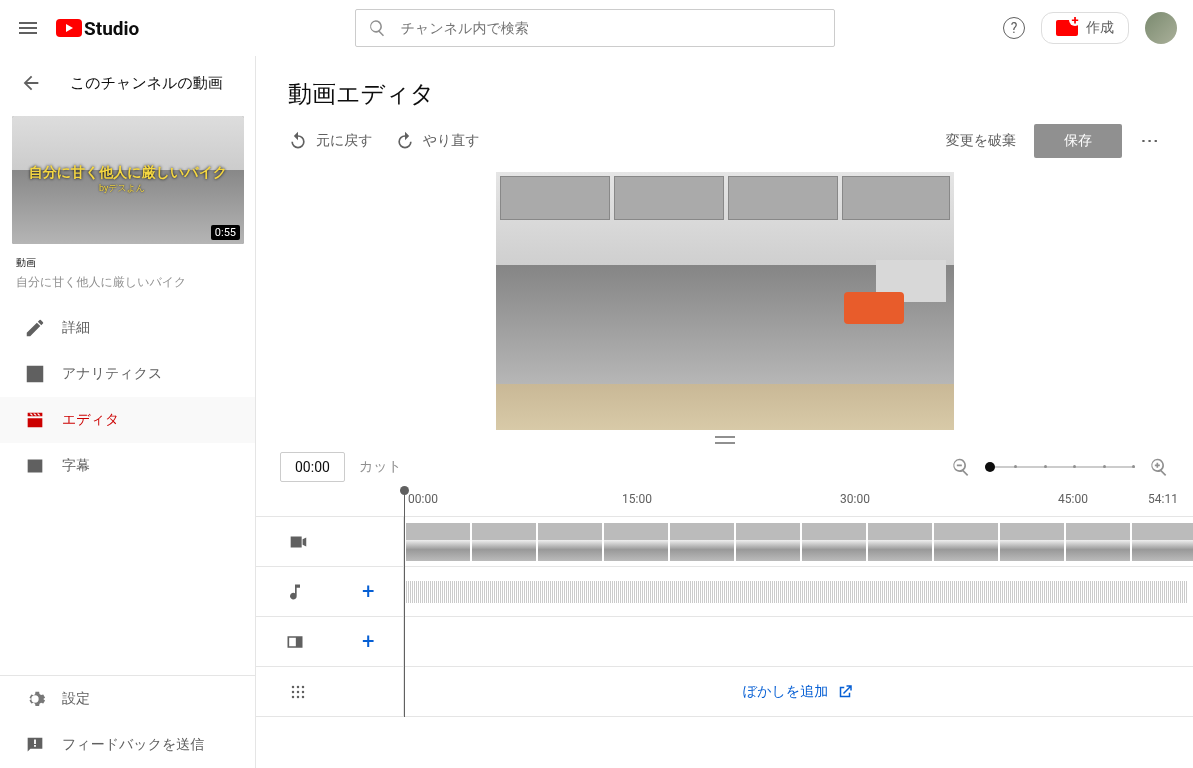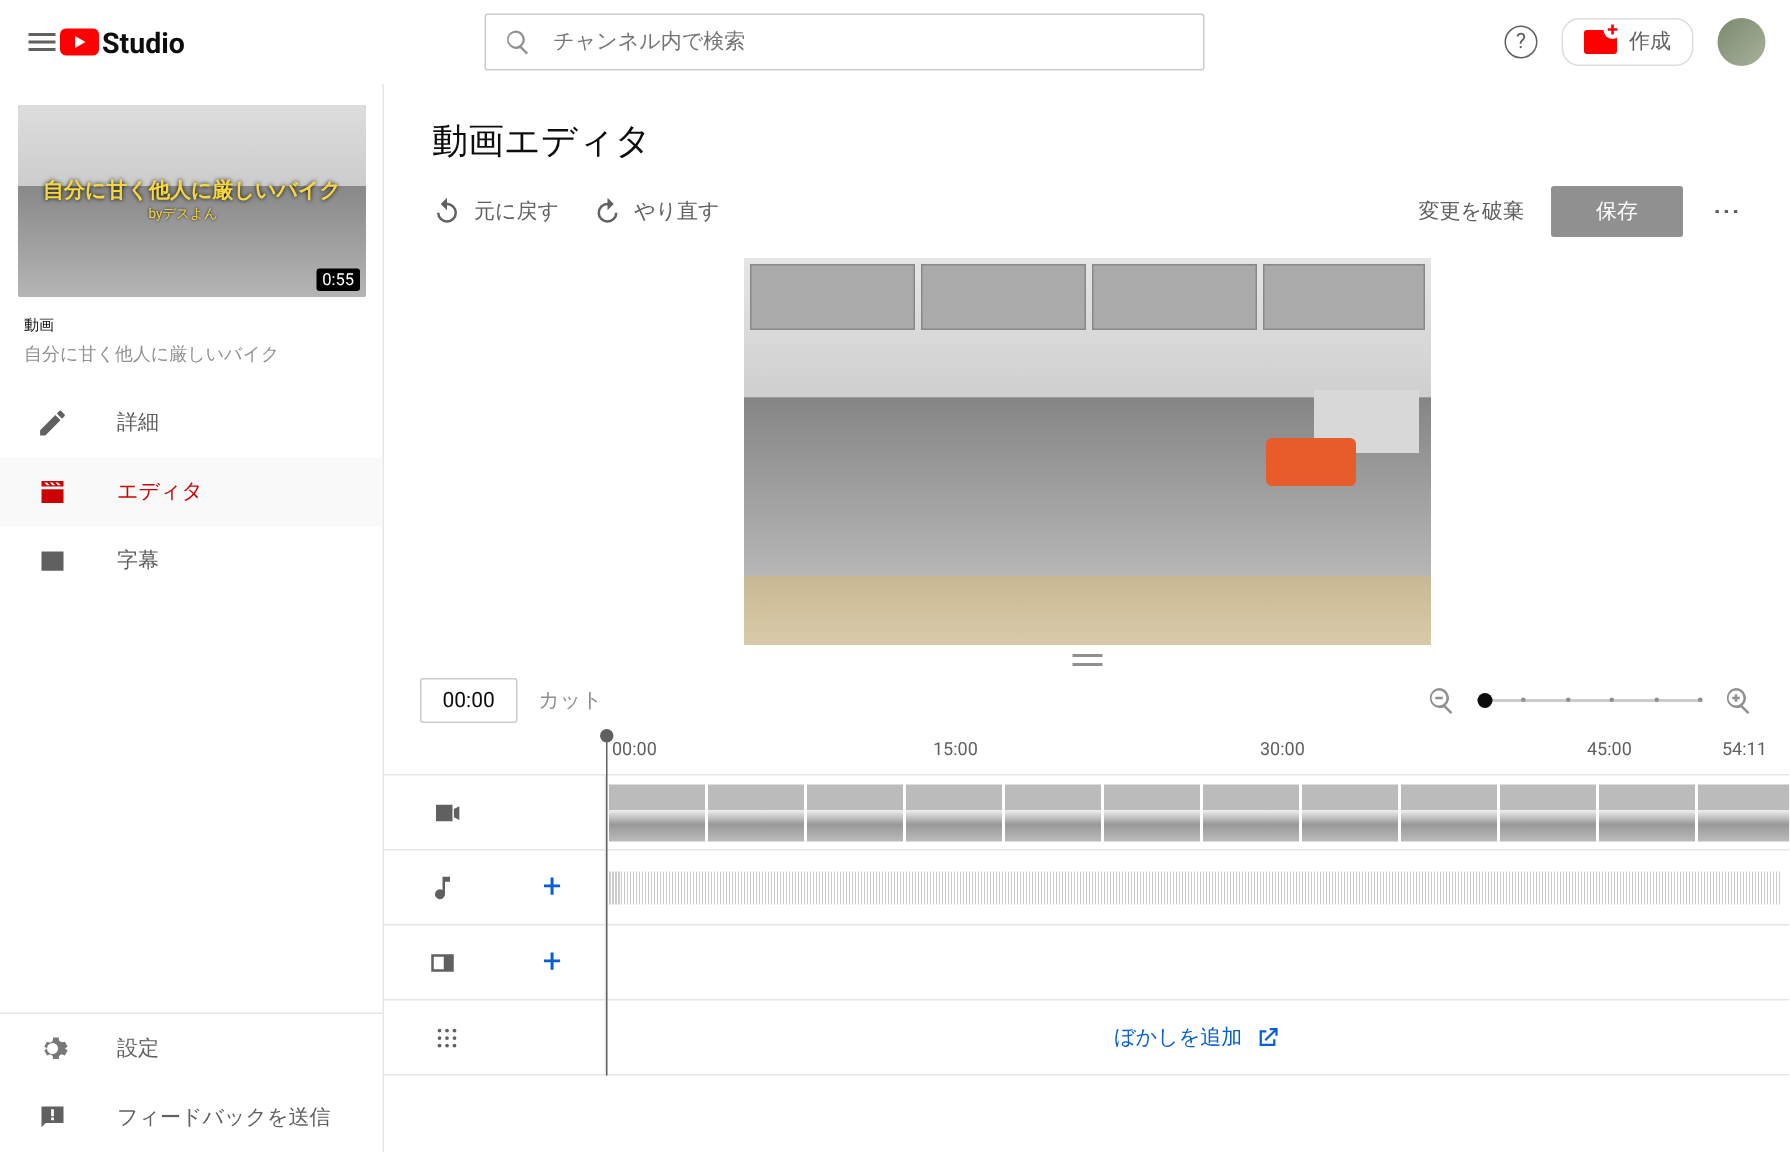--- a/index.html
+++ b/index.html
@@ -1,17 +1,17 @@
 <!DOCTYPE html>
 <html><head>
 <meta charset="utf-8">
 <style>
 *{margin:0;padding:0;box-sizing:border-box;font-family:Roboto,Arial,sans-serif}
 body{background:#fff;color:#0d0d0d;width:1193px;height:768px;overflow:hidden}
-.header{height:56px;display:flex;align-items:center;padding:16px 16px;}
+.header{height:56px;display:flex;align-items:center;padding:16px 16px;gap:16px}
 .hamburger{width:24px;height:24px;cursor:pointer;color:#606060}
 .logo{display:flex;align-items:center;gap:2px;font-size:19px;font-weight:700}
 .logo-play{width:26px;height:18px;background:#ff0000;border-radius:4px;display:flex;align-items:center;justify-content:center}
 .logo-play::after{content:"";border-left:7px solid #fff;border-top:4px solid transparent;border-bottom:4px solid transparent}
 .search-box{flex:1;max-width:480px;margin-left:200px;height:38px;border:1px solid #ccc;border-radius:2px;display:flex;align-items:center;padding:0 12px;color:#909090}
 .search-box svg{margin-right:14px}
 .search-box input{border:none;outline:none;font-size:14px;width:100%;color:#606060}
 .header-right{margin-left:auto;display:flex;align-items:center;gap:16px}
 .create-btn{border:1px solid #ddd;border-radius:12px;padding:6px 14px;display:flex;align-items:center;gap:8px;font-size:14px;color:#606060;cursor:pointer}
 .create-icon{width:22px;height:16px;background:#ff0000;border-radius:2px;position:relative}
@@ -27,21 +27,21 @@
 .thumb{width:232px;height:128px;background:#888;border-radius:2px;position:relative;overflow:hidden}
 .thumb-sky{position:absolute;top:0;left:0;right:0;height:42%;background:linear-gradient(#ddd,#ccc)}
 .thumb-road{position:absolute;top:42%;left:0;right:0;bottom:0;background:linear-gradient(#888,#b5b5b5)}
 .thumb-title{position:absolute;top:48px;left:0;right:0;text-align:center;color:#f5d742;font-size:14px;font-weight:700;text-shadow:0 0 3px #000}
 .thumb-sub{position:absolute;top:66px;left:0;right:12px;text-align:center;color:#f5d742;font-size:9px;text-shadow:0 0 2px #000}
 .duration{position:absolute;bottom:4px;right:4px;background:#000;color:#fff;font-size:11px;padding:1px 4px;border-radius:2px}
 .video-meta{padding:2px 16px 14px;border-bottom:none}
 .video-meta-h{font-size:10px;color:#0d0d0d;margin-bottom:4px}
 .video-meta-t{font-size:12px;color:#909090}
 .nav{flex:1}
-.nav-item{display:flex;align-items:center;gap:32px;padding:12px 24px;color:#606060;font-size:14px;cursor:pointer}
+.nav-item{display:flex;align-items:center;gap:16px;padding:12px 24px;color:#606060;font-size:14px;cursor:pointer}
 .nav-item.active{color:#cc0000;background:#f9f9f9}
 .nav-item svg,.nav-item .icon{color:inherit;width:22px;height:22px;flex-shrink:0}
 .bottom-nav{border-top:1px solid #e5e5e5}
 .main{flex:1;display:flex;flex-direction:column;overflow:hidden}
 .page-title{font-size:24px;padding:22px 32px 14px;color:#0d0d0d}
 .action-bar{display:flex;align-items:center;padding:0 32px 12px;gap:22px;font-size:14px;color:#606060}
 .action-btn{display:flex;align-items:center;gap:8px;cursor:pointer}
 .action-right{margin-left:auto;display:flex;align-items:center;gap:18px}
 .discard{color:#606060;cursor:pointer}
 .save{background:#909090;color:#fff;padding:8px 30px;border-radius:2px;cursor:pointer}
@@ -103,39 +103,51 @@
     <div class="create-btn">
       <div class="create-icon"></div>
       <span>作成</span>
     </div>
     <div class="avatar"></div>
   </div>
 </div>
 
 <div class="layout">
   <div class="sidebar">
+    <div class="back-row">
+      <svg viewBox="0 0 24 24" width="22" height="22">
+          <path d="M20 11H7.8l5.6-5.6L12 4l-8 8 8 8 1.4-1.4L7.8 13H20z"></path>
+        </svg>
+      <span class="back-label">このチャンネルの動画</span>
+    </div>
     <div class="thumb-box">
       <div class="thumb">
         <div class="thumb-sky"></div>
           <div class="thumb-road"></div>
         <div class="thumb-title">自分に甘く他人に厳しいバイク</div>
         <div class="thumb-sub">byデスよん</div>
         <div class="duration">0:55</div>
       </div>
     </div>
     <div class="video-meta">
       <div class="video-meta-h">動画</div>
       <div class="video-meta-t">自分に甘く他人に厳しいバイク</div>
     </div>
     <div class="nav">
       <div class="nav-item">
         <svg viewBox="0 0 24 24">
             <path d="M3 17.25V21h3.75L17.8 9.94l-3.75-3.75L3 17.25zM20.7 7.04a1 1 0 000-1.41l-2.34-2.34a1 1 0 00-1.41 0l-1.83 1.83 3.75 3.75 1.83-1.83z"></path>
           </svg>
         <span>詳細</span>
+      </div>
+      <div class="nav-item">
+        <svg viewBox="0 0 24 24">
+            <path d="M3 3h18v18H3V3zm4 10h2v5H7v-5zm4-4h2v9h-2V9zm4-3h2v12h-2V6z"></path>
+          </svg>
+        <span>アナリティクス</span>
       </div>
       <div class="nav-item active">
         <svg viewBox="0 0 24 24">
             <path d="M4 4h16v4H4V4zm0 6h16v10H4V10zM6 5l2 2h2L8 5H6zm4 0l2 2h2l-2-2h-2zm4 0l2 2h2l-2-2h-2z"></path>
           </svg>
         <span>エディタ</span>
       </div>
       <div class="nav-item">
         <svg viewBox="0 0 24 24">
             <path d="M4 5h16v14H4V5zm3 8h4v2H7v-2zm6 0h4v2h-4v-2zM7 9h10v2H7V9z"></path>

